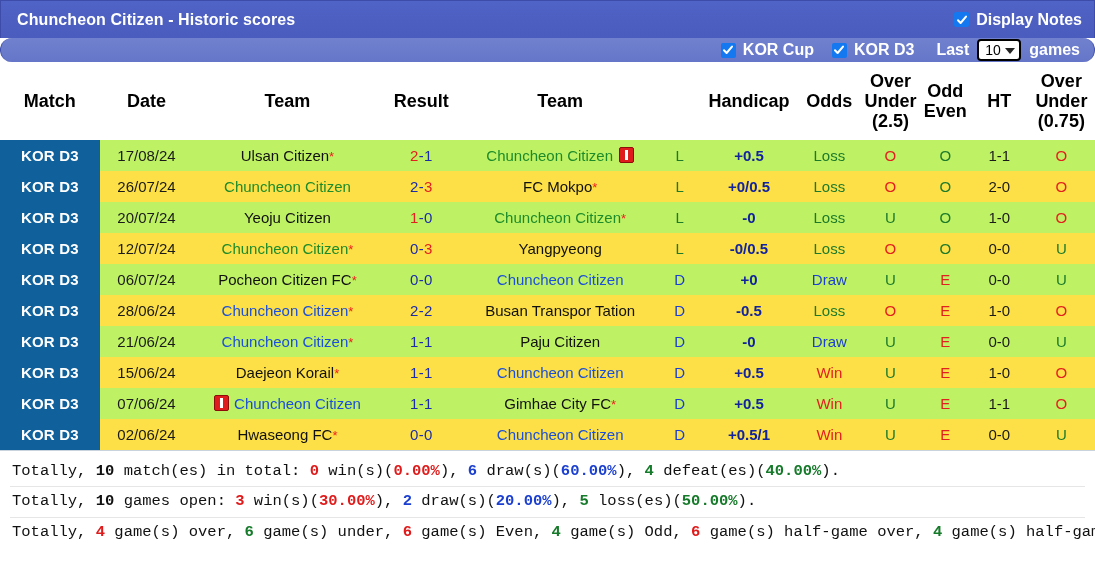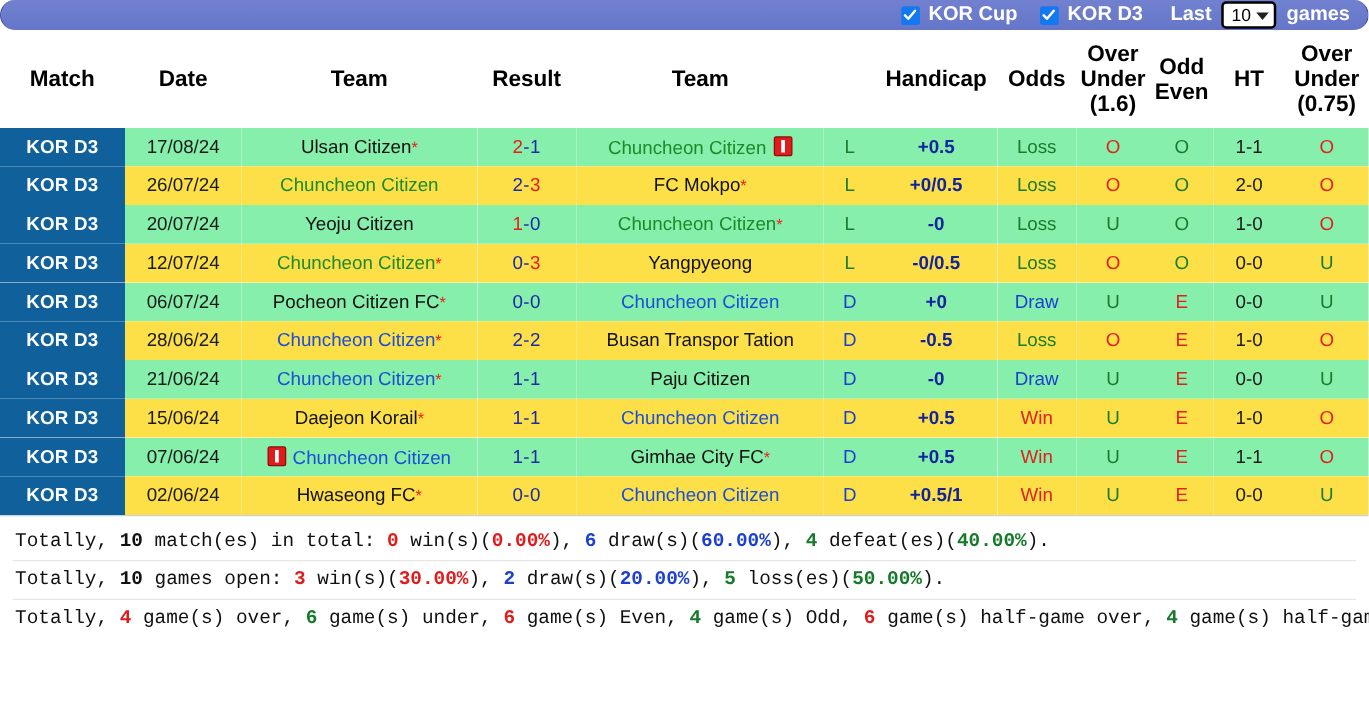--- a/index.html
+++ b/index.html
@@ -136,21 +136,21 @@
   table.scores tbody td {
     font-size: 15px;
     padding: 6px 3px;
     height: 19px;
     vertical-align: middle;
     text-align: center;
     border: none;
     white-space: nowrap;
     overflow: hidden;
   }
-  tbody tr.odd td { background: #86efac; }
+  tbody tr.odd td { background: #bef264; }
   tbody tr.even td { background: #fde047; }
 
   td.c-match {
     background: #10619b !important;
     color: #ffffff;
     font-weight: bold;
     font-size: 15px;
     letter-spacing: 0.2px;
   }
   td.c-date { color: #1a1a1a; font-size: 14.5px; }
@@ -214,20 +214,31 @@
   .n-red   { color: #e01b1b; font-weight: bold; }
   .n-blue  { color: #1b3fd0; font-weight: bold; }
   .n-green { color: #157a29; font-weight: bold; }
   .n-b     { font-weight: bold; color: #111; }
 </style>
 </head>
 <body>
 
 <div class="page">
 
+  <div class="titlebar">
+    <div class="title">Chuncheon Citizen - Historic scores</div>
+    <div class="chk-group">
+      <span class="checkbox">
+        <svg width="12" height="12" viewBox="0 0 12 12" aria-hidden="true">
+          <path d="M2 6.3 L4.6 9 L10 2.6" fill="none" stroke="#ffffff" stroke-width="2" stroke-linecap="round" stroke-linejoin="round"></path>
+        </svg>
+      </span>
+      <span class="lbl">Display Notes</span>
+    </div>
+  </div>
 
   <div class="filterbar">
     <div class="chk-group">
       <span class="checkbox">
         <svg width="12" height="12" viewBox="0 0 12 12" aria-hidden="true">
           <path d="M2 6.3 L4.6 9 L10 2.6" fill="none" stroke="#ffffff" stroke-width="2" stroke-linecap="round" stroke-linejoin="round"></path>
         </svg>
       </span>
       <span class="lbl">KOR Cup</span>
     </div>
@@ -270,21 +281,21 @@
         <th>Date</th>
         <th>Team</th>
         <th>Result</th>
         <th>Team</th>
         <th></th>
         <th>Handicap</th>
         <th>Odds</th>
         <th>
           <span>Over</span><br>
           <span>Under</span><br>
-          <span>(1.6)</span>
+          <span>(2.5)</span>
         </th>
         <th>
           <span>Odd</span><br>
           <span>Even</span>
         </th>
         <th>HT</th>
         <th>
           <span>Over</span><br>
           <span>Under</span><br>
           <span>(0.75)</span>

